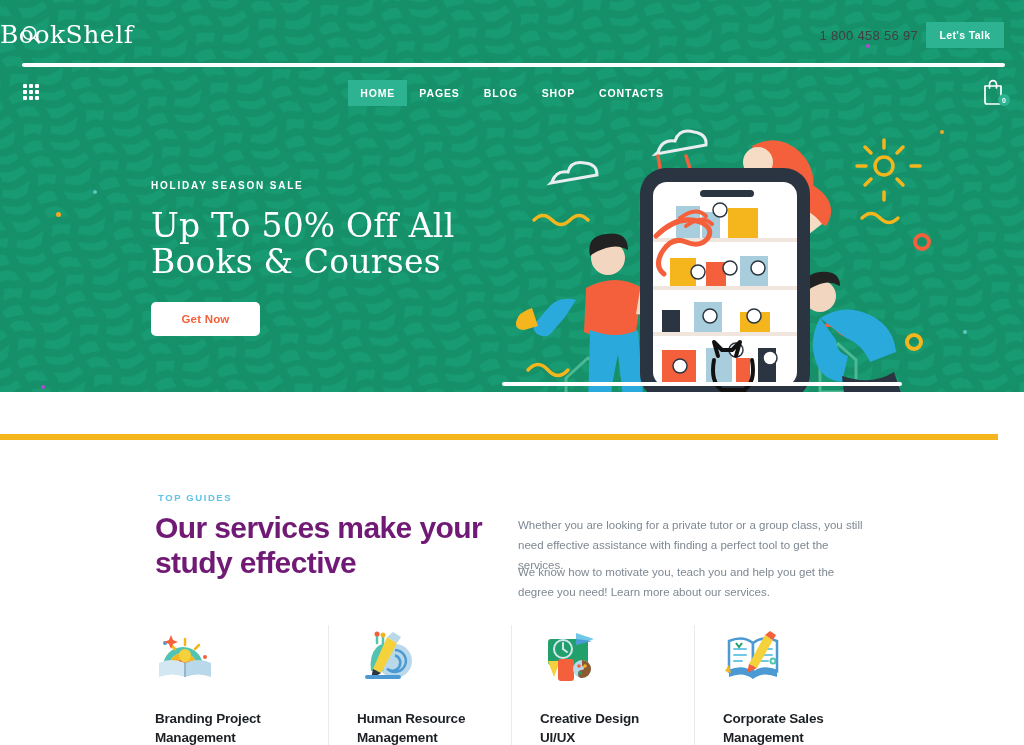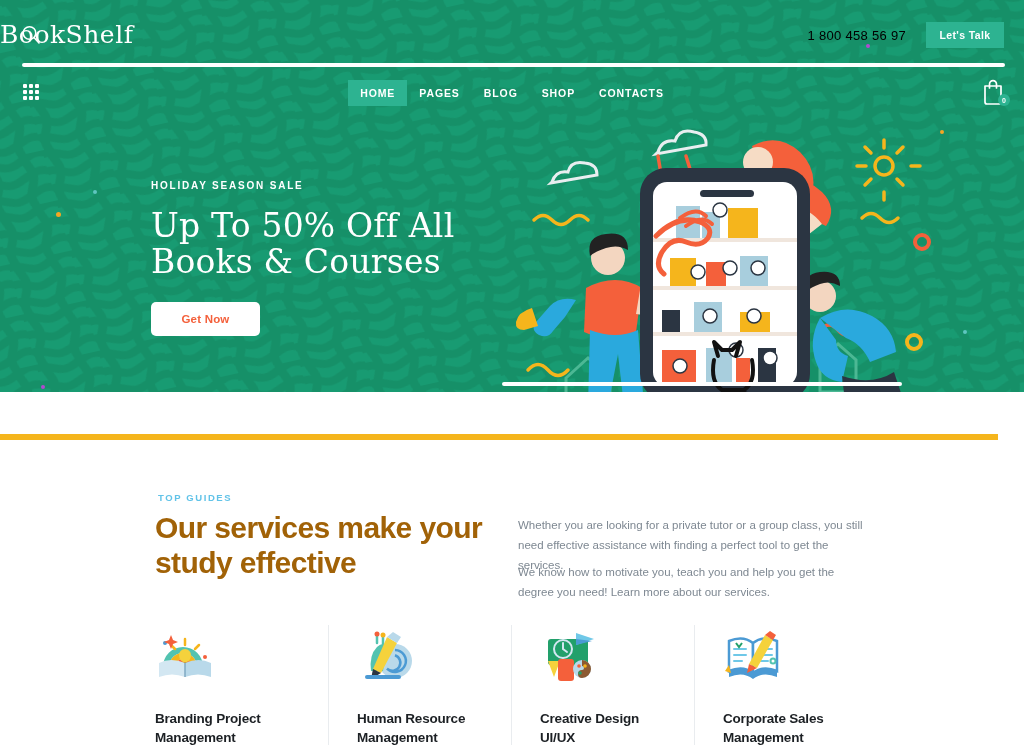--- a/index.html
+++ b/index.html
@@ -39,22 +39,22 @@
   .logo {
     position: absolute; left: 0; right: 0; top: 20px;
     text-align: left;
     font-family: "DejaVu Serif", serif;
     font-size: 25px;
     letter-spacing: 0.5px;
     color: #ffffff;
     font-weight: 400;
   }
   .phone {
-    position: absolute; right: 118px; top: 28px;
-    color: #000000; font-size: 13px; letter-spacing: 0.3px;
+    position: absolute; right: 106px; top: 28px;
+    color: #404040; font-size: 13px; letter-spacing: 0.3px;
     font-weight: 500;
     white-space: nowrap;
   }
   .talk-btn {
     position: absolute; right: 20px; top: 22px;
     width: 78px; height: 26px;
     background: #2db391;
     color: #ffffff;
     font-size: 10.5px; font-weight: bold;
     letter-spacing: 0.4px;
@@ -147,21 +147,21 @@
   }
 
   
   .services { position: absolute; left: 0; top: 440px; width: 1024px; height: 233px; background: #ffffff; }
   .svc-eyebrow {
     position: absolute; left: 158px; top: 52px;
     color: #61c3e8; font-size: 9.5px; font-weight: bold; letter-spacing: 1.6px;
   }
   .svc-title {
     position: absolute; left: 155px; top: 70px; width: 360px;
-    color: #a16207; font-size: 30px; line-height: 1.18;
+    color: #701a75; font-size: 30px; line-height: 1.18;
     font-weight: bold; letter-spacing: -0.6px;
     white-space: pre-line;
   }
   .svc-para {
     position: absolute; left: 518px; width: 350px;
     color: #7e8892; font-size: 11.5px; line-height: 1.72;
   }
   .svc-para.p1 { top: 76px; }
   .svc-para.p2 { top: 123px; }
 

